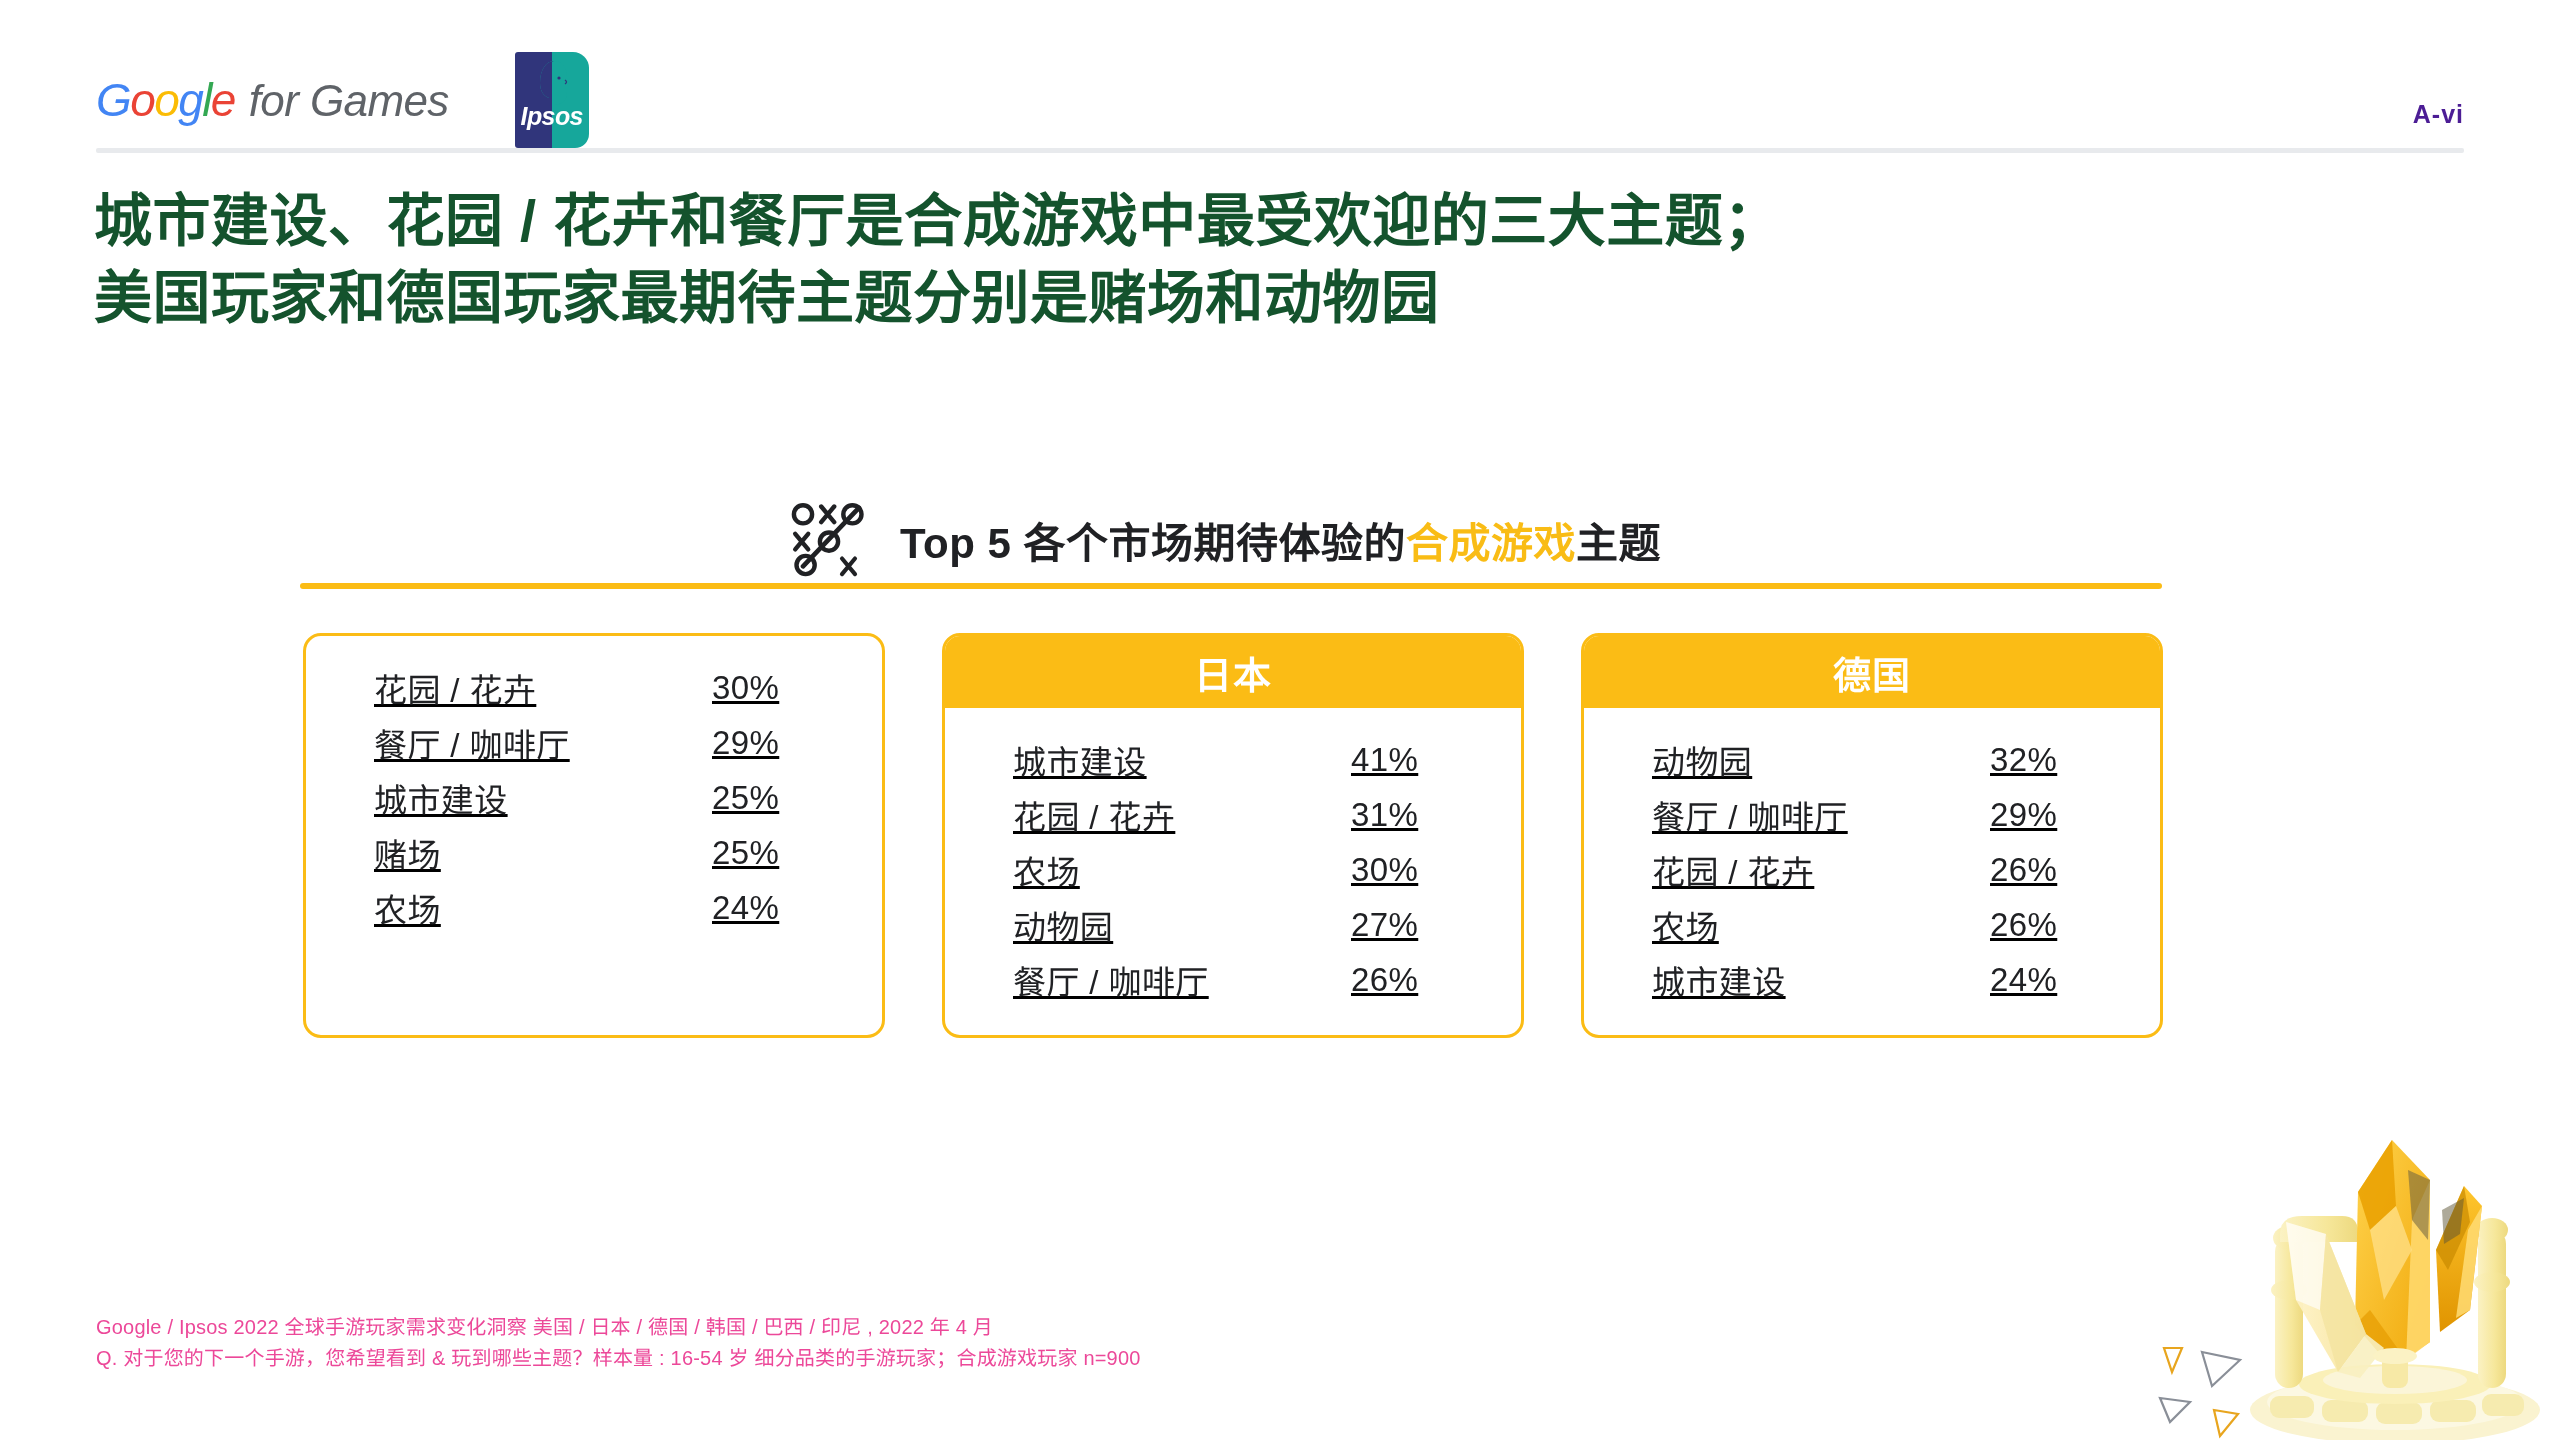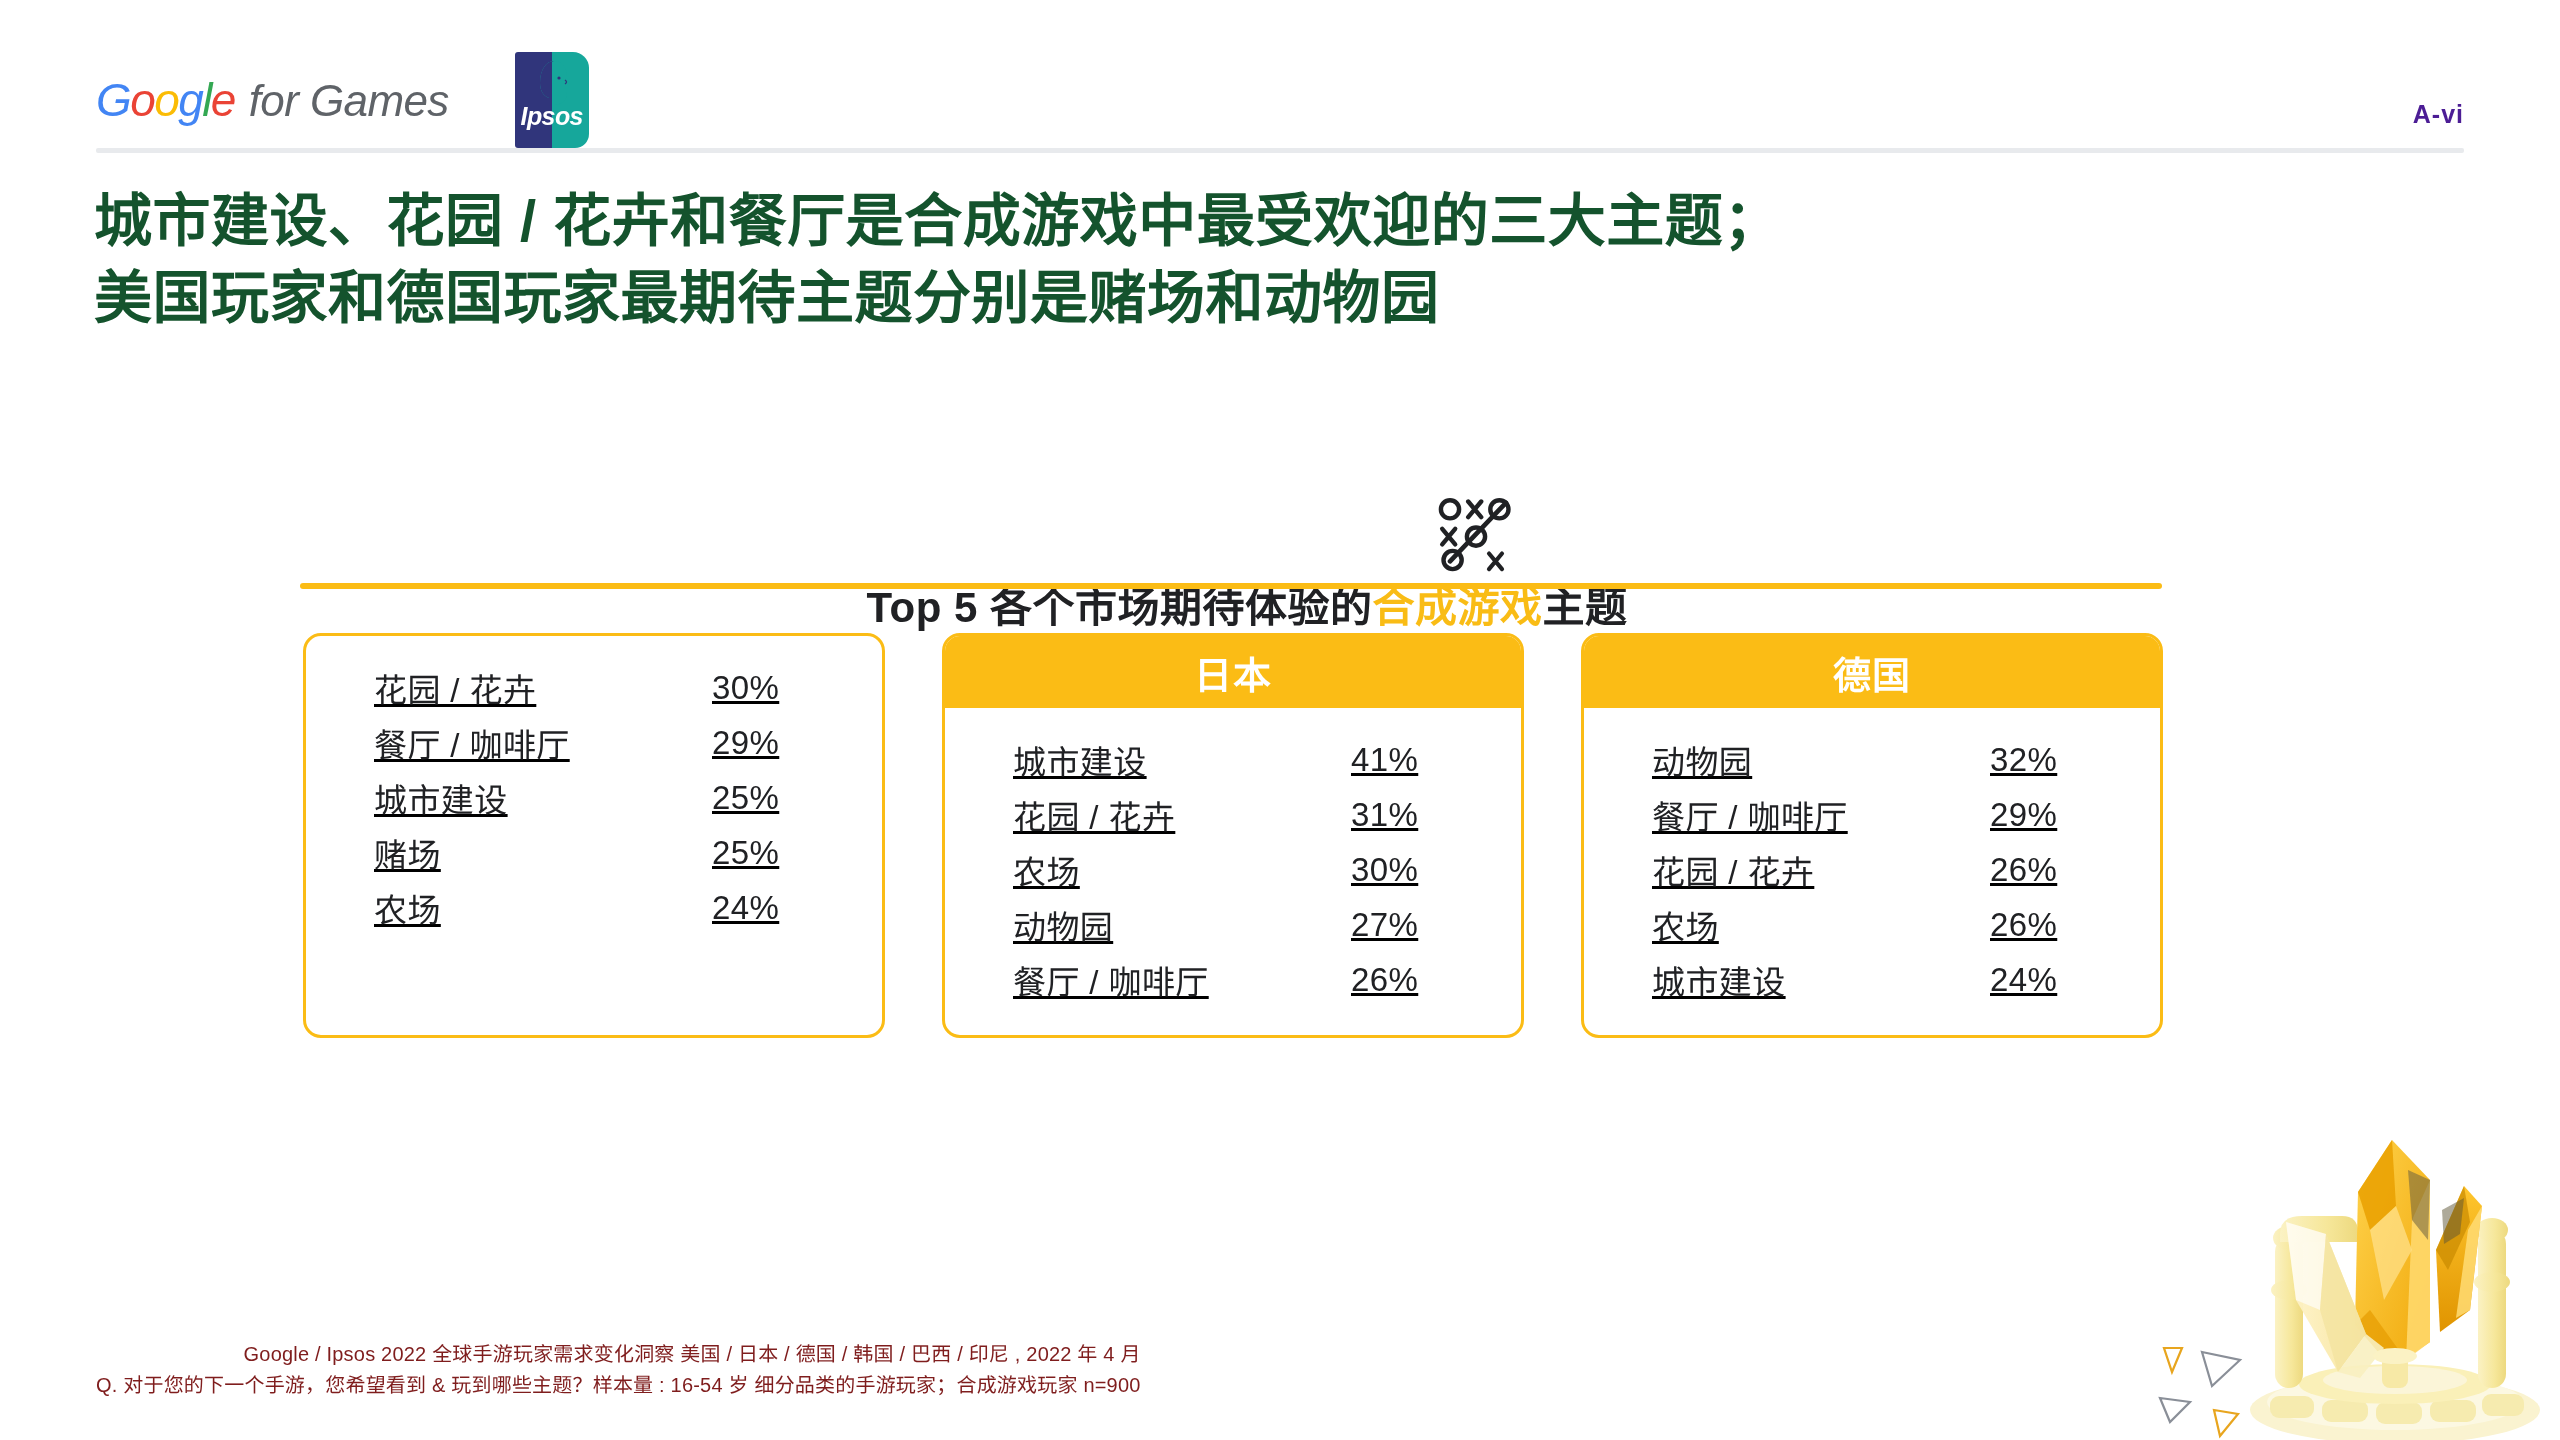--- a/index.html
+++ b/index.html
@@ -34,39 +34,39 @@
 
   .divider{position:absolute;left:96px;top:148px;width:2368px;height:5px;background:#E8EAED;border-radius:2px;}
 
   
   .title{position:absolute;left:94px;top:182px;width:2200px;
     color:#14532d;font-size:58px;font-weight:700;line-height:1.33;letter-spacing:0.5px;}
   .title-line{display:block;white-space:nowrap;}
 
   
   .chart-head{position:absolute;left:300px;top:495px;width:1862px;}
-  .chart-head-row{display:flex;align-items:center;gap:0px;height:88px;flex-direction:column;}
+  .chart-head-row{display:flex;align-items:center;gap:0px;height:88px;}
   .ttt-icon{width:78px;height:78px;flex:0 0 78px;margin-left:490px;}
   .chart-title{margin-left:32px;font-size:42px;font-weight:700;color:#202124;letter-spacing:0.5px;white-space:nowrap;}
   .hl{color:#F9BC15;}
   .yellow-rule{position:absolute;left:0;top:88px;width:1862px;height:6px;background:#FBBC15;border-radius:3px;}
 
   
   .cards{position:absolute;left:303px;top:633px;width:1860px;display:flex;gap:57px;}
   .card{width:582px;border:3px solid #FBBC15;border-radius:18px;background:#ffffff;overflow:hidden;
         box-sizing:border-box;}
   .card-head{background:#FBBC15;height:72px;display:flex;align-items:center;justify-content:center;}
   .card-head-label{color:#ffffff;font-size:38px;font-weight:700;letter-spacing:1px;}
   .card-body{padding:24px 0 28px 0;text-decoration:underline;}
   .row{display:flex;align-items:center;height:55px;padding:0 0 0 68px;box-sizing:border-box;}
   .row-label{flex:1 1 auto;color:#202124;font-size:33px;font-weight:400;letter-spacing:0.4px;white-space:nowrap;}
   .row-value{flex:0 0 170px;color:#202124;font-size:33px;font-weight:400;text-align:left;letter-spacing:0.4px;}
 
   
-  .footnote{position:absolute;left:96px;top:1339px;color:#7f1d1d;font-size:20px;line-height:1.55;letter-spacing:0.2px;text-align:right;}
+  .footnote{position:absolute;left:96px;top:1312px;color:#ec4899;font-size:20px;line-height:1.55;letter-spacing:0.2px;}
   .footnote div{white-space:nowrap;}
 
   
   .crystal-wrap{position:absolute;right:0px;bottom:0px;width:430px;height:330px;pointer-events:none;}
 </style>
 </head>
 <body>
 
 <div class="slide">
 

